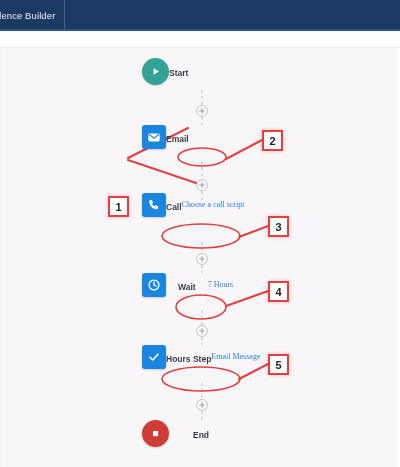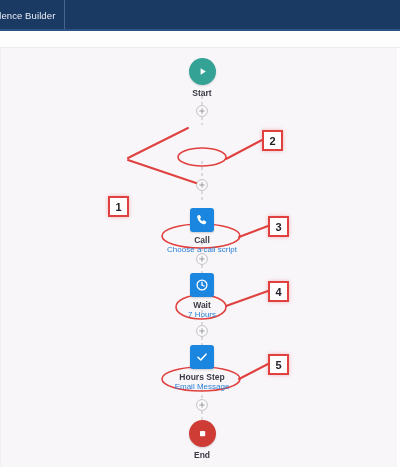--- a/index.html
+++ b/index.html
@@ -89,21 +89,21 @@
   .flow-svg {
     position: absolute;
     top: 0; left: 0;
     width: 400px;
     height: 419px;
   }
 
   .node {
     position: absolute;
     display: flex;
-    flex-direction: column;
+    flex-direction: row;
     align-items: center;
     width: 120px;
     margin-left: -60px;
   }
   .node-icon-sq {
     width: 24px;
     height: 24px;
     border-radius: 3px;
     background: #1a86e0;
     display: flex;
@@ -131,20 +131,21 @@
     line-height: 10px;
     text-align: center;
     white-space: nowrap;
   }
   .node-sub {
     font-size: 8px;
     color: #2a7fd4;
     line-height: 10px;
     text-align: left;
     white-space: nowrap;
+    font-family: Liberation Serif, serif;
   }
   .node-label.plain { font-weight: bold; color: #3a3a44; }
 
   
   .marker {
     position: absolute;
     width: 21px;
     height: 21px;
     background: #ffffff;
     border: 2px solid #e0413f;
@@ -236,32 +237,41 @@
 
   <div class="node" style="left:202px; top:10px;">
     <div class="node-icon-circle start-circle">
       <svg width="13" height="13" viewBox="0 0 13 13">
           <polygon points="4.6,3.2 9.8,6.5 4.6,9.8" fill="#ffffff"></polygon>
         </svg>
     </div>
     <div class="node-label plain">Start</div>
   </div>
 
-
-  <div class="node" style="left:202px; top:160px;">
+  <div class="node" style="left:202px; top:77px;">
+    <div class="node-icon-sq">
+      <svg width="14" height="14" viewBox="0 0 16 16">
+        <rect x="1.5" y="4" width="13" height="9" rx="1.2" fill="#ffffff"></rect>
+        <path d="M2.2 4.8 L8 9.4 L13.8 4.8" fill="none" stroke="#1a86e0" stroke-width="1.4"></path>
+      </svg>
+    </div>
+    <div class="node-label">Email</div>
+  </div>
+
+  <div class="node" style="left:202px; top:145px;">
     <div class="node-icon-sq">
       <svg width="14" height="14" viewBox="0 0 16 16">
         <path d="M4.2 2.4c.6-.3 1.3-.1 1.6.5l.9 1.7c.3.5.1 1.1-.3 1.5l-.7.5c.5 1.3 1.5 2.3 2.8 2.9l.5-.7c.4-.4 1-.6 1.5-.3l1.7.9c.6.3.8 1 .5 1.6l-.5 1c-.3.6-1 .9-1.7.8C7.4 13.2 3.3 9.1 2.5 4.6c-.1-.7.2-1.4.8-1.7z" fill="#ffffff"></path>
       </svg>
     </div>
     <div class="node-label">Call</div>
     <div class="node-sub">Choose a call script</div>
   </div>
 
-  <div class="node" style="left:202px; top:225px;">
+  <div class="node" style="left:202px; top:225px;gap:12px;">
     <div class="node-icon-sq">
       <svg width="14" height="14" viewBox="0 0 16 16">
         <circle cx="8" cy="8" r="5.6" fill="none" stroke="#ffffff" stroke-width="1.5"></circle>
         <line x1="8" y1="8" x2="8" y2="4.8" stroke="#ffffff" stroke-width="1.4" stroke-linecap="round"></line>
         <line x1="8" y1="8" x2="10.4" y2="9.2" stroke="#ffffff" stroke-width="1.4" stroke-linecap="round"></line>
       </svg>
     </div>
     <div class="node-label">Wait</div>
     <div class="node-sub">7 Hours</div>
   </div>
@@ -269,21 +279,21 @@
   <div class="node" style="left:202px; top:297px;">
     <div class="node-icon-sq">
       <svg width="14" height="14" viewBox="0 0 16 16">
         <path d="M3.4 8.3 L6.6 11.4 L12.6 4.8" fill="none" stroke="#ffffff" stroke-width="1.8" stroke-linecap="round" stroke-linejoin="round"></path>
       </svg>
     </div>
     <div class="node-label">Hours Step</div>
     <div class="node-sub">Email Message</div>
   </div>
 
-  <div class="node" style="left:202px; top:372px;">
+  <div class="node" style="left:202px; top:372px;gap:24px;">
     <div class="node-icon-circle end-circle">
       <svg width="13" height="13" viewBox="0 0 13 13">
           <rect x="4" y="4" width="5.2" height="5.2" rx="0.8" fill="#ffffff"></rect>
         </svg>
     </div>
     <div class="node-label plain">End</div>
   </div>
 
   <div class="marker" style="left:108px; top:148px;">
     <span>1</span>

